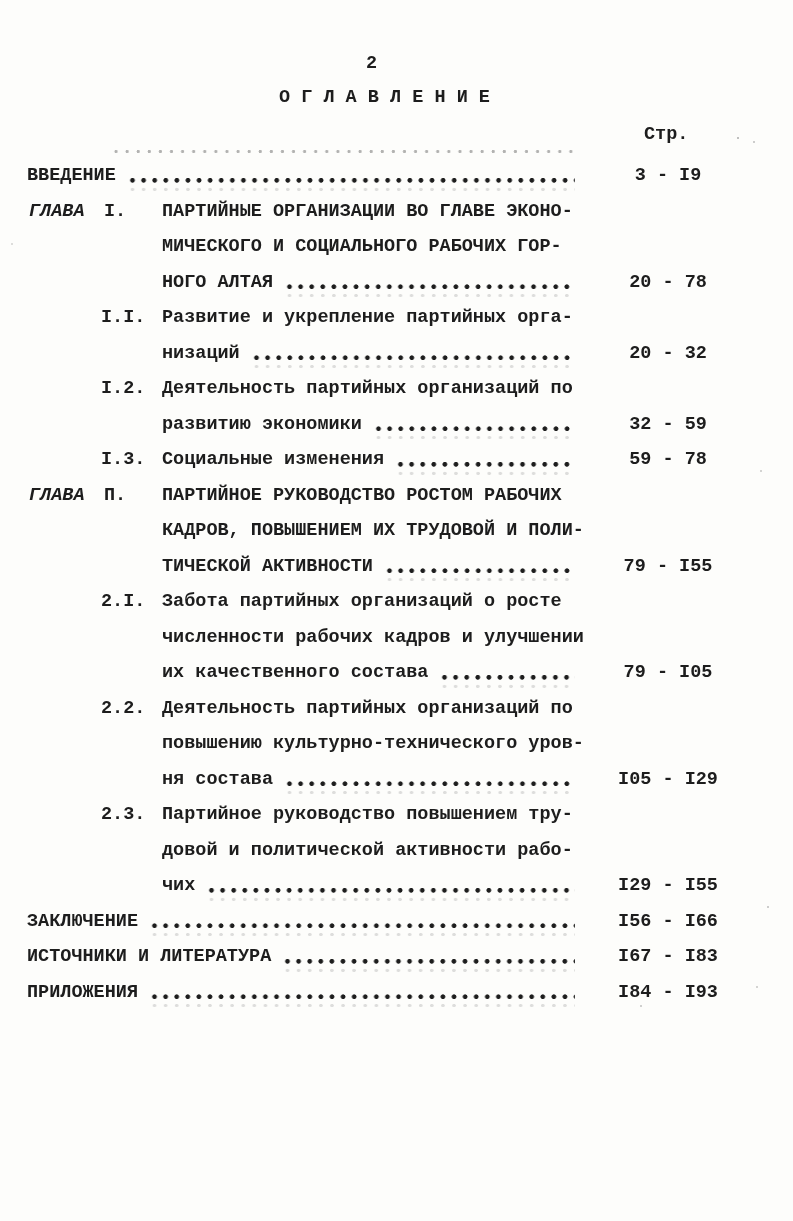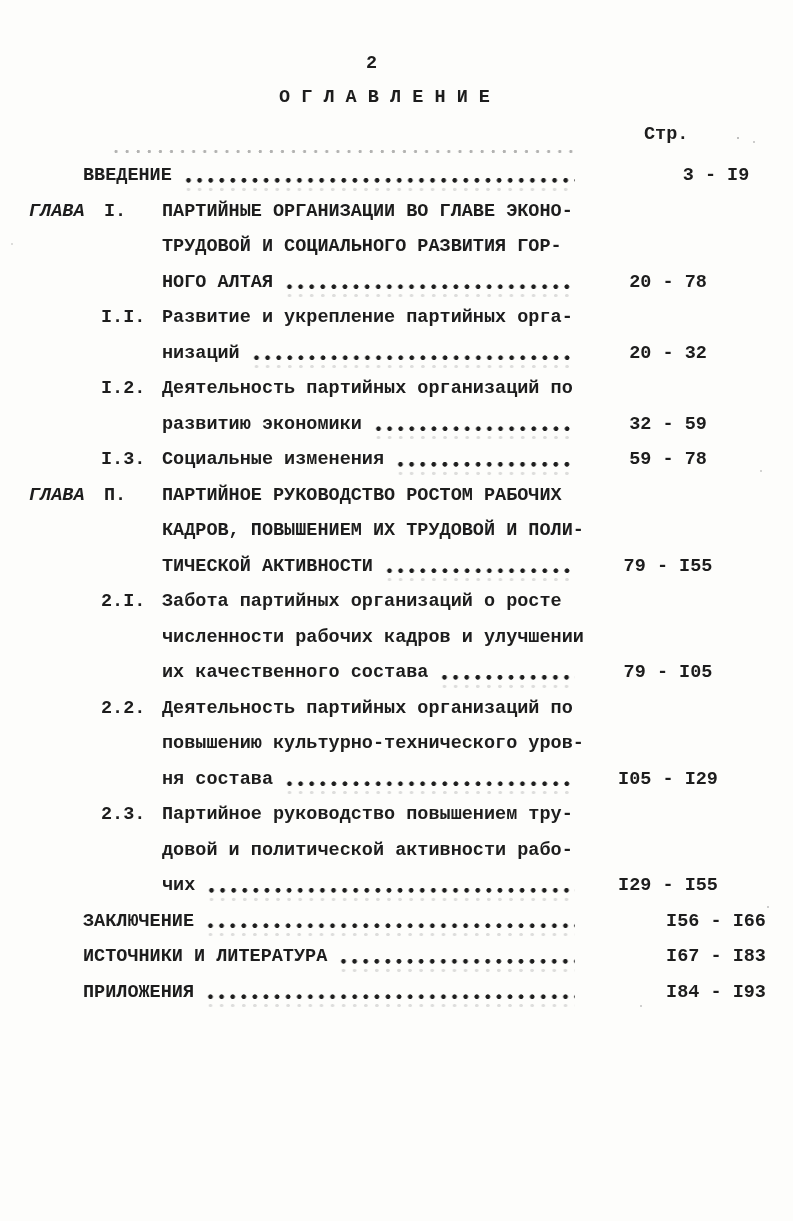--- a/index.html
+++ b/index.html
@@ -25,21 +25,21 @@
   .artifact{
     position:absolute;top:147px;left:112px;width:464px;height:9px;
     background-image:radial-gradient(circle at 4px 4.5px, rgba(35,35,35,.34) 1.3px, rgba(0,0,0,0) 1.9px);
     background-size:11.1px 9px;background-repeat:repeat-x;
   }
   .toc{position:absolute;top:158px;left:0;width:793px;}
   .tline{
     position:relative;height:35.5px;
     display:flex;align-items:center;
   }
-  .flush{padding-left:35px;margin-left:48px;}
+  .flush{padding-left:27px;}
   .indent{padding-left:162px;}
   .lead{padding-right:218px;}
   .txt{white-space:pre;}
   .abspan{
     position:absolute;top:0;height:100%;
     display:flex;align-items:center;white-space:pre;
   }
   .lbl-ch{left:29px;font-style:italic;}
   .num-ch{left:104px;}
   .num-sec{left:101px;}
@@ -88,21 +88,21 @@
       <span class="leader"></span>
       <span class="pages">3 - I9</span>
     </div>
 
     <div class="tline indent">
       <span class="abspan lbl-ch">ГЛАВА</span>
       <span class="abspan num-ch">I.</span>
       <span class="txt">ПАРТИЙНЫЕ ОРГАНИЗАЦИИ ВО ГЛАВЕ ЭКОНО-</span>
     </div>
     <div class="tline indent">
-      <span class="txt">ТРУДОВОЙ И СОЦИАЛЬНОГО РАЗВИТИЯ ГОР-</span>
+      <span class="txt">МИЧЕСКОГО И СОЦИАЛЬНОГО РАБОЧИХ ГОР-</span>
     </div>
     <div class="tline indent lead">
       <span class="txt">НОГО АЛТАЯ</span>
       <span class="leader"></span>
       <span class="pages">20 - 78</span>
     </div>
 
     <div class="tline indent">
       <span class="abspan num-sec">I.I.</span>
       <span class="txt">Развитие и укрепление партийных орга-</span>

